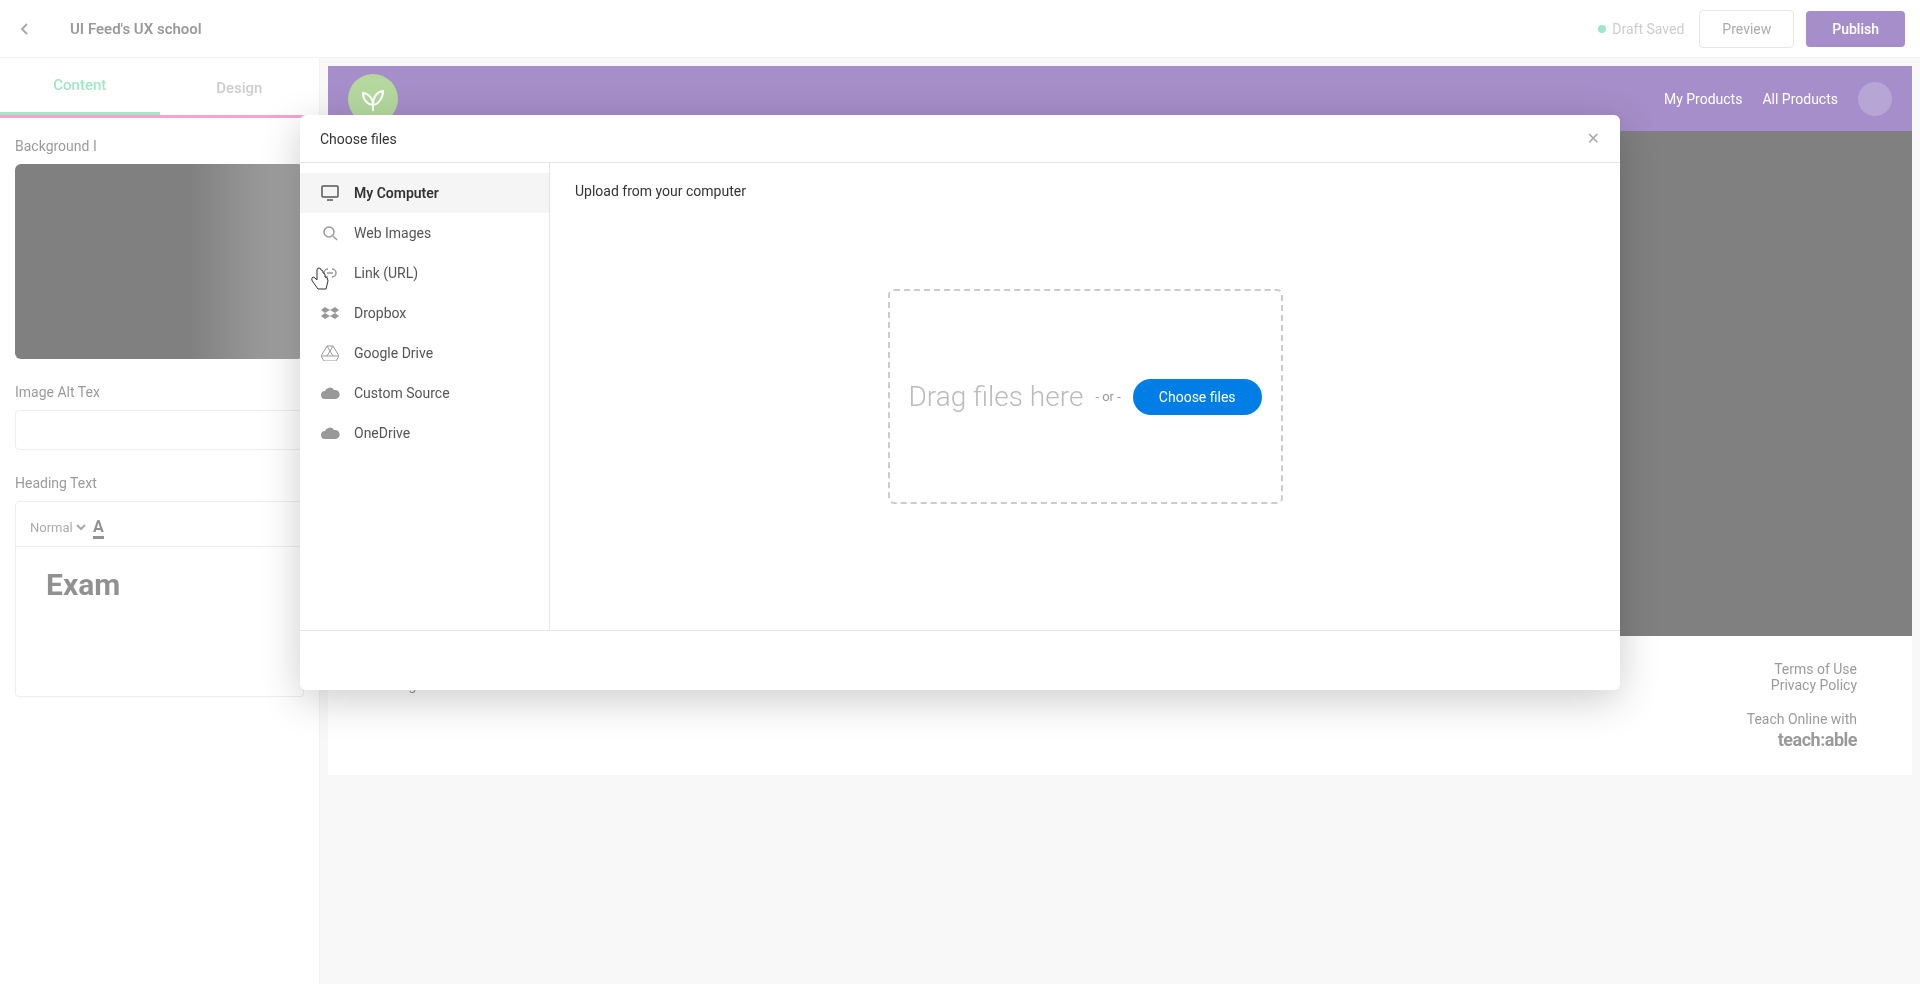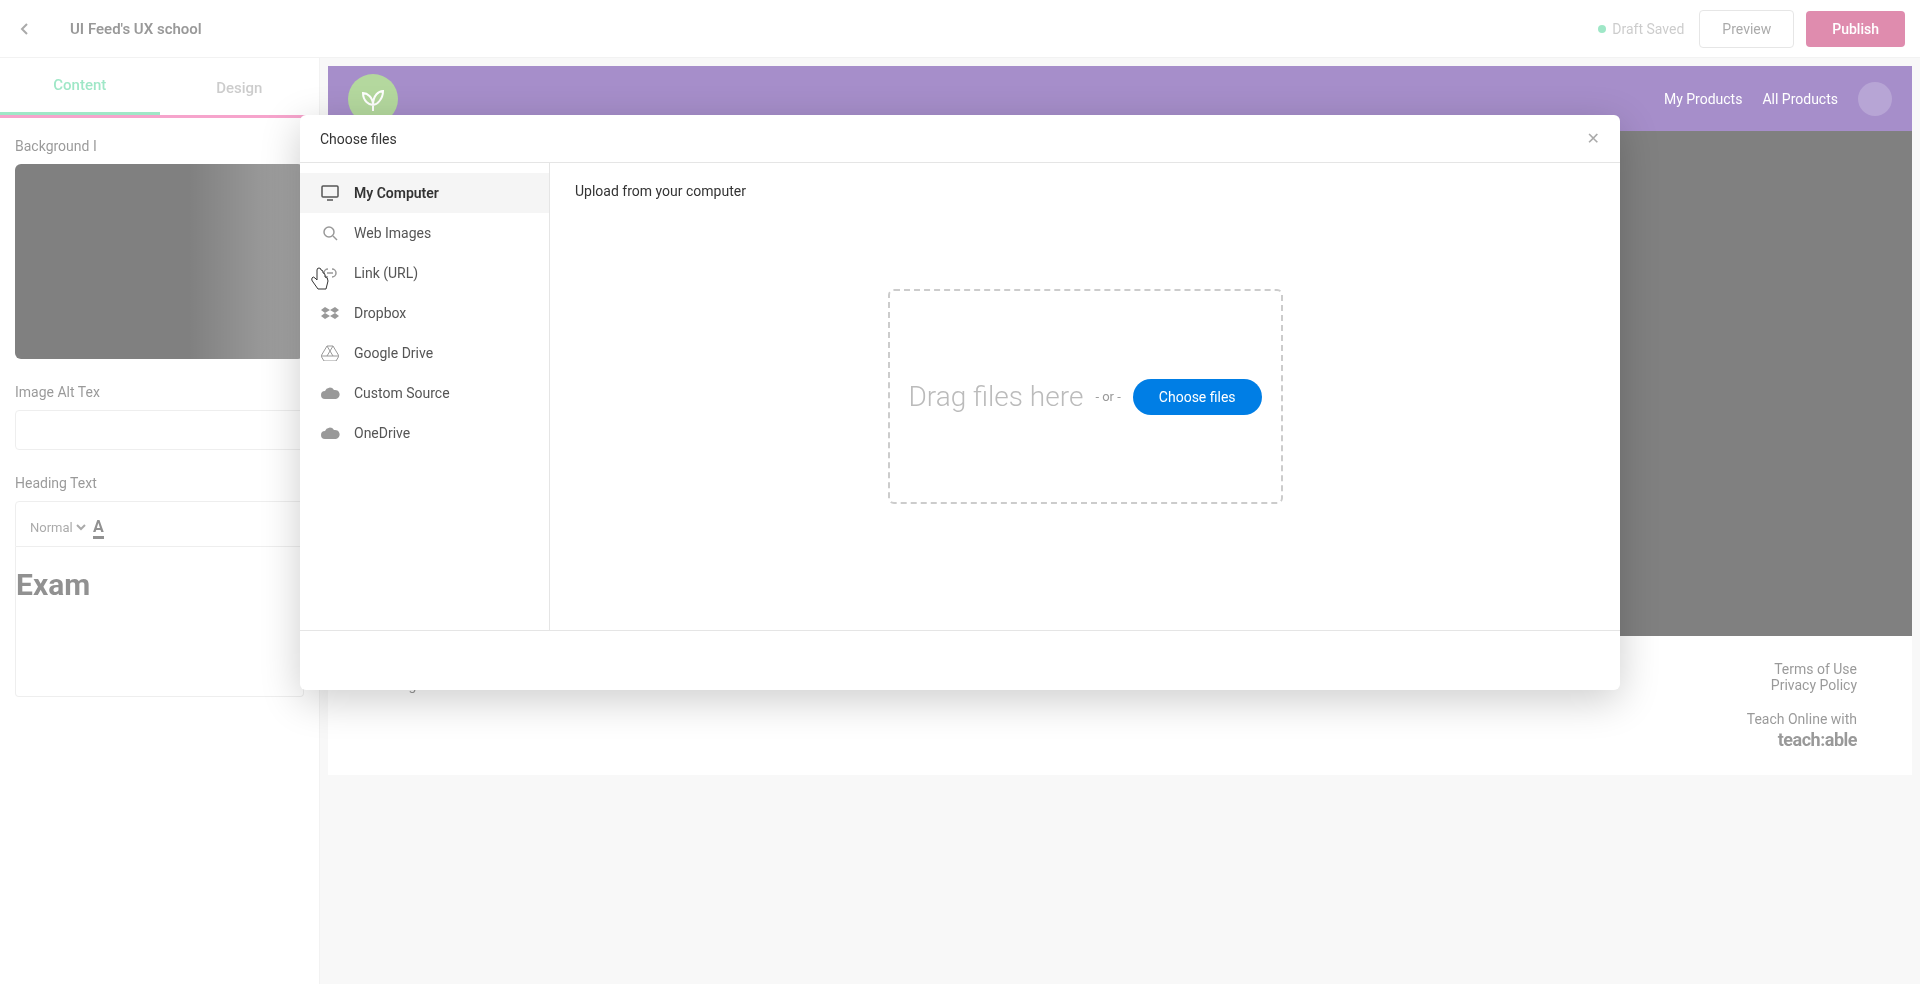--- a/index.html
+++ b/index.html
@@ -6,35 +6,35 @@
     body { width: 1920px; height: 984px; overflow: hidden; background: #f5f5f5; position: relative; }
 
     
     .top-header { height: 58px; background: #fff; border-bottom: 1px solid #e5e5e5; display: flex; align-items: center; }
     .back-arrow { width: 50px; height: 58px; display: flex; align-items: center; justify-content: center; cursor: pointer; }
     .banner-label { width: 270px; height: 58px; display: flex; align-items: center; justify-content: center; font-weight: 600; font-size: 15px; color: #333; border-right: 1px solid #e5e5e5; }
     .page-title { flex: 1; padding-left: 20px; font-weight: 600; font-size: 15px; color: #333; }
     .draft-saved { display: flex; align-items: center; gap: 6px; color: #999; font-size: 14px; margin-right: 15px; }
     .dot-green { width: 8px; height: 8px; border-radius: 50%; background: #3ecf8e; }
     .preview-btn { padding: 10px 22px; background: #fff; border: 1px solid #ccc; border-radius: 4px; font-size: 14px; color: #555; cursor: pointer; margin-right: 12px; }
-    .publish-btn { padding: 10px 26px; background: #be185d; border: none; border-radius: 4px; font-size: 14px; color: #fff; cursor: pointer; margin-right: 15px; font-weight: 500; }
+    .publish-btn { padding: 10px 26px; background: #4c1d95; border: none; border-radius: 4px; font-size: 14px; color: #fff; cursor: pointer; margin-right: 15px; font-weight: 500; }
 
     
     .sidebar { position: absolute; left: 0; top: 58px; width: 320px; bottom: 0; background: #fff; border-right: 1px solid #e5e5e5; }
     .tabs { display: flex; border-bottom: 3px solid #ec4899; align-items: flex-end; }
     .tab { flex: 1; padding: 18px 0; text-align: center; font-size: 15px; color: #999; cursor: pointer; font-weight: 500; }
     .tab.active { color: #3ecf8e; border-bottom: 3px solid #3ecf8e; }
     .panel-body { padding: 20px 15px; }
     .section-label { font-size: 14px; color: #333; margin-bottom: 10px; }
     .bg-image-box { width: 100%; height: 195px; border-radius: 6px; background: linear-gradient(90deg, #000 0%, #000 60%, rgba(0,0,0,0.7) 100%); margin-bottom: 25px; }
     .alt-text-input { width: 100%; height: 40px; border: 1px solid #ddd; border-radius: 4px; padding: 0 10px; font-size: 14px; margin-bottom: 25px; }
     .editor-toolbar { border: 1px solid #ddd; border-radius: 4px 4px 0 0; padding: 10px; }
     .editor-select { font-size: 13px; color: #555; border: none; background: none; }
     .font-color-btn { display: inline-block; margin-top: 5px; }
-    .editor-content { border: 1px solid #ddd; border-top: none; border-radius: 0 0 4px 4px; padding: 20px 0; min-height: 150px; }
+    .editor-content { border: 1px solid #ddd; border-top: none; border-radius: 0 0 4px 4px; padding: 20px 30px; min-height: 150px; }
     .editor-content h1 { font-size: 30px; font-weight: 700; color: #222; }
 
     
     .canvas { position: absolute; left: 320px; top: 58px; right: 0; bottom: 0; background: #f0f0f0; padding: 8px; }
     .canvas-inner { background: #000; height: 570px; position: relative; }
     .preview-header { height: 65px; display: flex; align-items: center; justify-content: space-between; padding: 0 20px; background: #4c1d95; }
     .logo-circle { width: 50px; height: 50px; border-radius: 50%; background: #68b13d; display: flex; align-items: center; justify-content: center; }
     .preview-nav { display: flex; align-items: center; gap: 20px; color: #fff; font-size: 14px; }
     .avatar-circle { width: 34px; height: 34px; border-radius: 50%; background: rgba(255,255,255,0.2); }
     .preview-footer { background: #fff; padding: 25px 55px; display: flex; justify-content: space-between; font-size: 14px; color: #333; }

